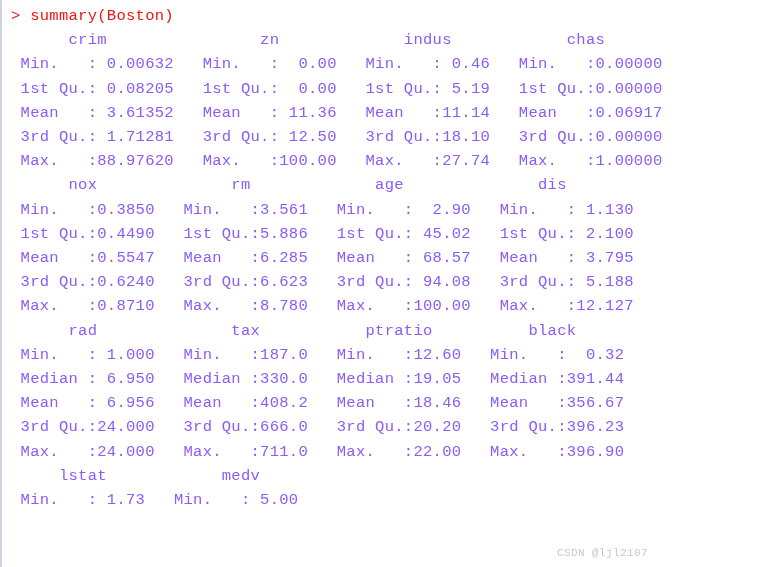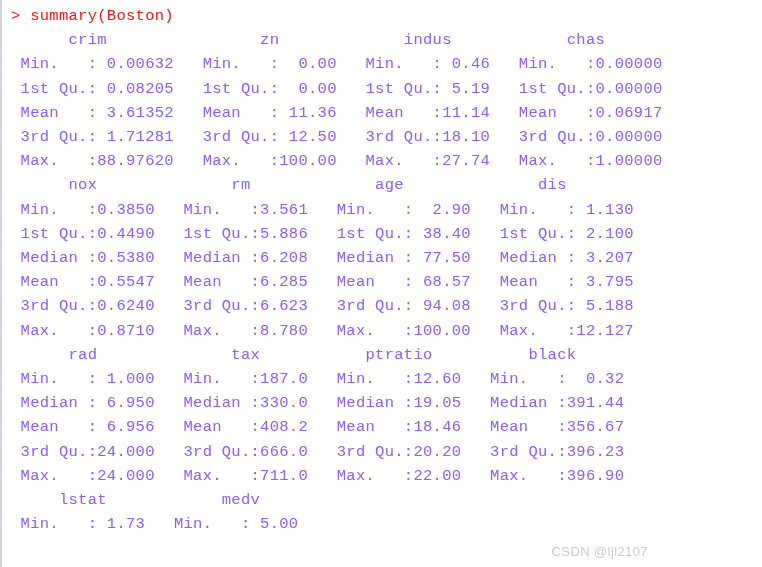--- a/index.html
+++ b/index.html
@@ -45,22 +45,22 @@
     white-space: pre;
     color: #8b5cf6;
   }
   pre.line.prompt-line {
     color: #f01414;
   }
   .watermark {
     position: absolute;
     right: 14px;
     bottom: 8px;
-    font-family: Liberation Sans, sans-serif;
-    font-size: 13px;
+    font-family: Liberation Mono, monospace;
+    font-size: 11px;
     color: #c8c8c8;
     letter-spacing: 0.4px;
     user-select: none;
   }
 </style>
 </head>
 <body>
 
 <div id="console">
 
@@ -72,22 +72,21 @@
 
     <pre class="line">      crim                zn             indus            chas        </pre>
     <pre class="line"> Min.   : 0.00632   Min.   :  0.00   Min.   : 0.46   Min.   :0.00000  </pre>
     <pre class="line"> 1st Qu.: 0.08205   1st Qu.:  0.00   1st Qu.: 5.19   1st Qu.:0.00000  </pre>
     <pre class="line"> Mean   : 3.61352   Mean   : 11.36   Mean   :11.14   Mean   :0.06917  </pre>
     <pre class="line"> 3rd Qu.: 1.71281   3rd Qu.: 12.50   3rd Qu.:18.10   3rd Qu.:0.00000  </pre>
     <pre class="line"> Max.   :88.97620   Max.   :100.00   Max.   :27.74   Max.   :1.00000  </pre>
 
     <pre class="line">      nox              rm             age              dis        </pre>
     <pre class="line"> Min.   :0.3850   Min.   :3.561   Min.   :  2.90   Min.   : 1.130  </pre>
-    <pre class="line"> 1st Qu.:0.4490   1st Qu.:5.886   1st Qu.: 38.40   1st Qu.: 2.100  </pre>
-    <pre class="line"> Median :0.5380   Median :6.208   Median : 77.50   Median : 3.207  </pre>
+    <pre class="line"> 1st Qu.:0.4490   1st Qu.:5.886   1st Qu.: 45.02   1st Qu.: 2.100  </pre>
     <pre class="line"> Mean   :0.5547   Mean   :6.285   Mean   : 68.57   Mean   : 3.795  </pre>
     <pre class="line"> 3rd Qu.:0.6240   3rd Qu.:6.623   3rd Qu.: 94.08   3rd Qu.: 5.188  </pre>
     <pre class="line"> Max.   :0.8710   Max.   :8.780   Max.   :100.00   Max.   :12.127  </pre>
 
     <pre class="line">      rad              tax           ptratio          black       </pre>
     <pre class="line"> Min.   : 1.000   Min.   :187.0   Min.   :12.60   Min.   :  0.32  </pre>
     <pre class="line"> Median : 6.950   Median :330.0   Median :19.05   Median :391.44  </pre>
     <pre class="line"> Mean   : 6.956   Mean   :408.2   Mean   :18.46   Mean   :356.67  </pre>
     <pre class="line"> 3rd Qu.:24.000   3rd Qu.:666.0   3rd Qu.:20.20   3rd Qu.:396.23  </pre>
     <pre class="line"> Max.   :24.000   Max.   :711.0   Max.   :22.00   Max.   :396.90  </pre>

